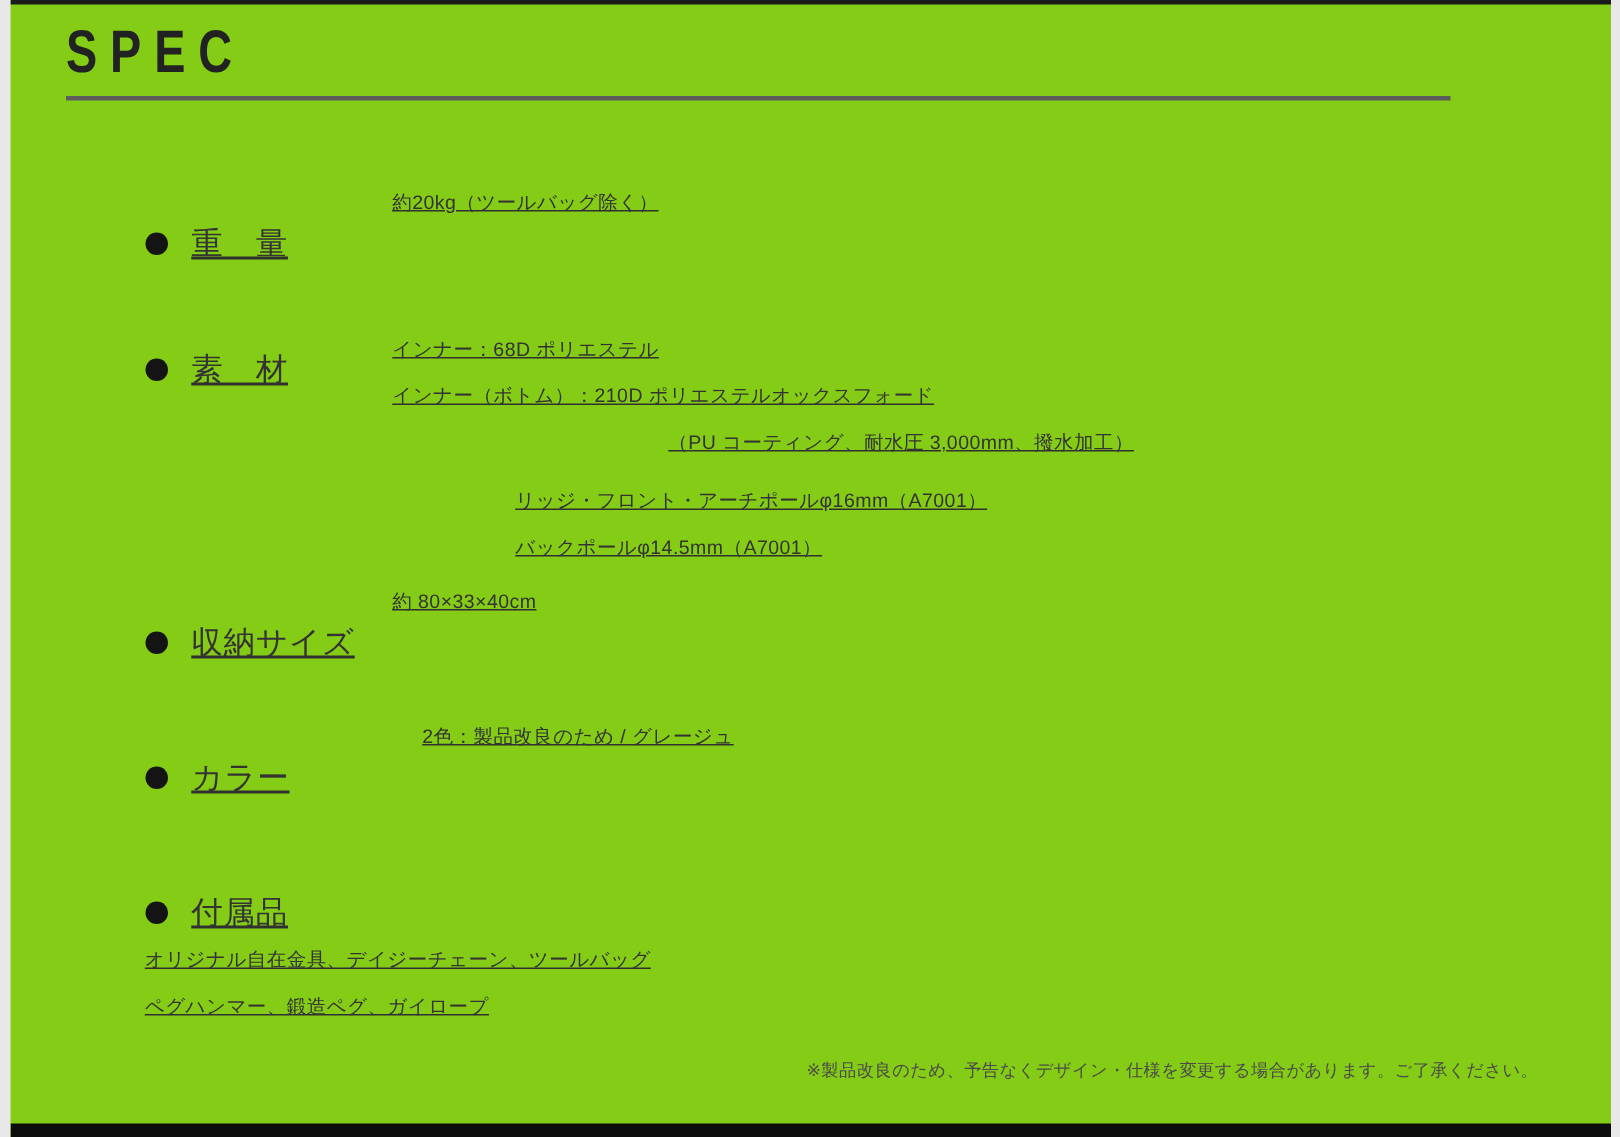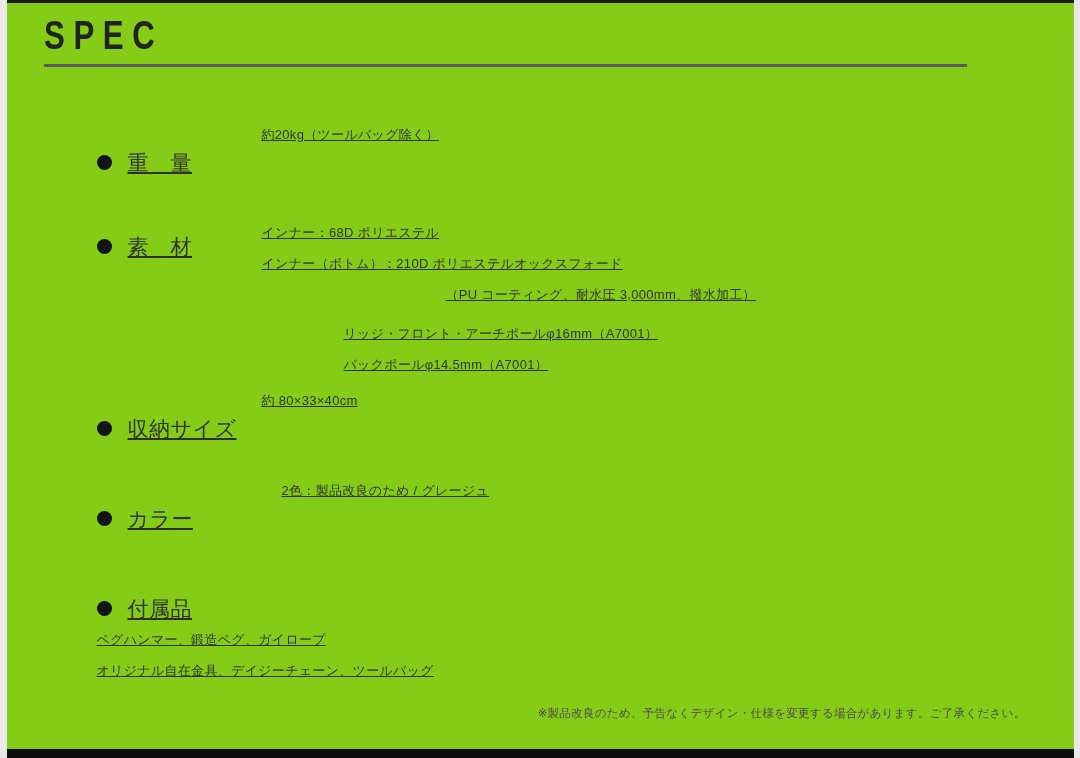--- a/index.html
+++ b/index.html
@@ -157,22 +157,22 @@
         <p class="line">2色：製品改良のため / グレージュ</p>
       </div>
     </section>
 
     <section class="row row-acc">
       <div class="labelcol">
         <span class="bullet"></span>
         <span class="label">付属品</span>
       </div>
       <div class="valuecol">
+        <p class="line">オリジナル自在金具、デイジーチェーン、ツールバッグ</p>
         <p class="line">ペグハンマー、鍛造ペグ、ガイロープ</p>
-        <p class="line">オリジナル自在金具、デイジーチェーン、ツールバッグ</p>
       </div>
     </section>
 
   </main>
 
   <p class="footnote">※製品改良のため、予告なくデザイン・仕様を変更する場合があります。ご了承ください。</p>
 
   <div class="bottom-bar"></div>
 </div>
 

